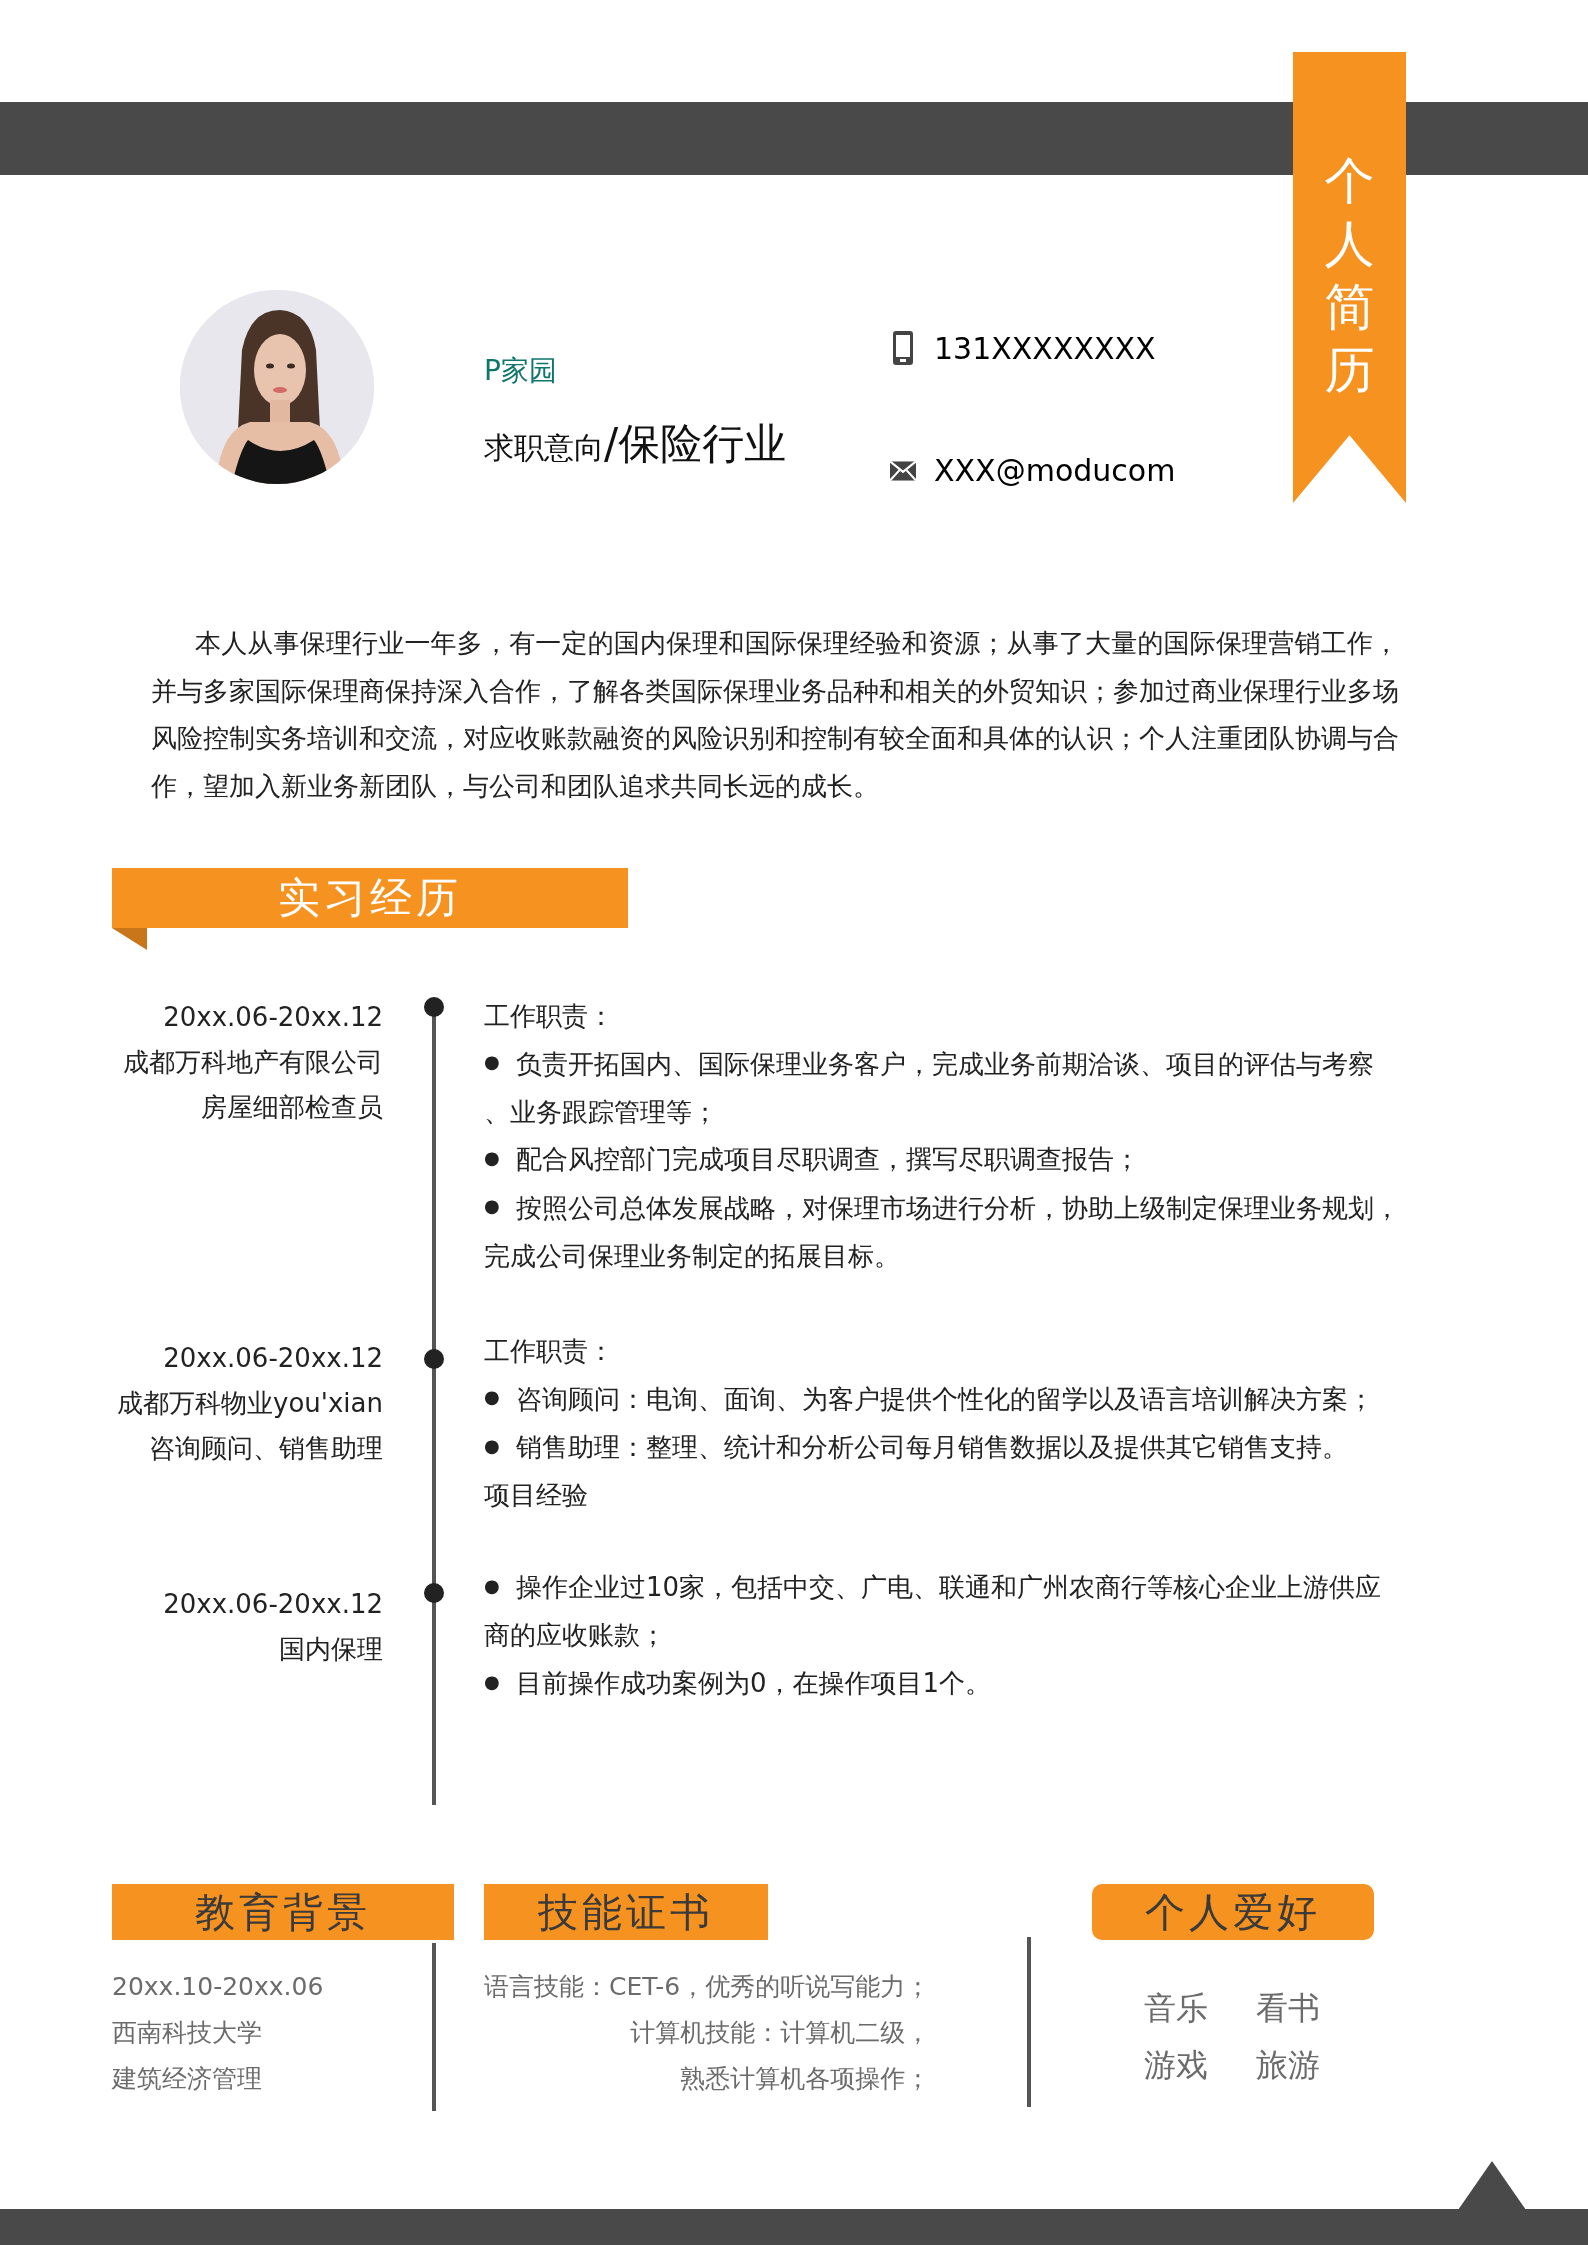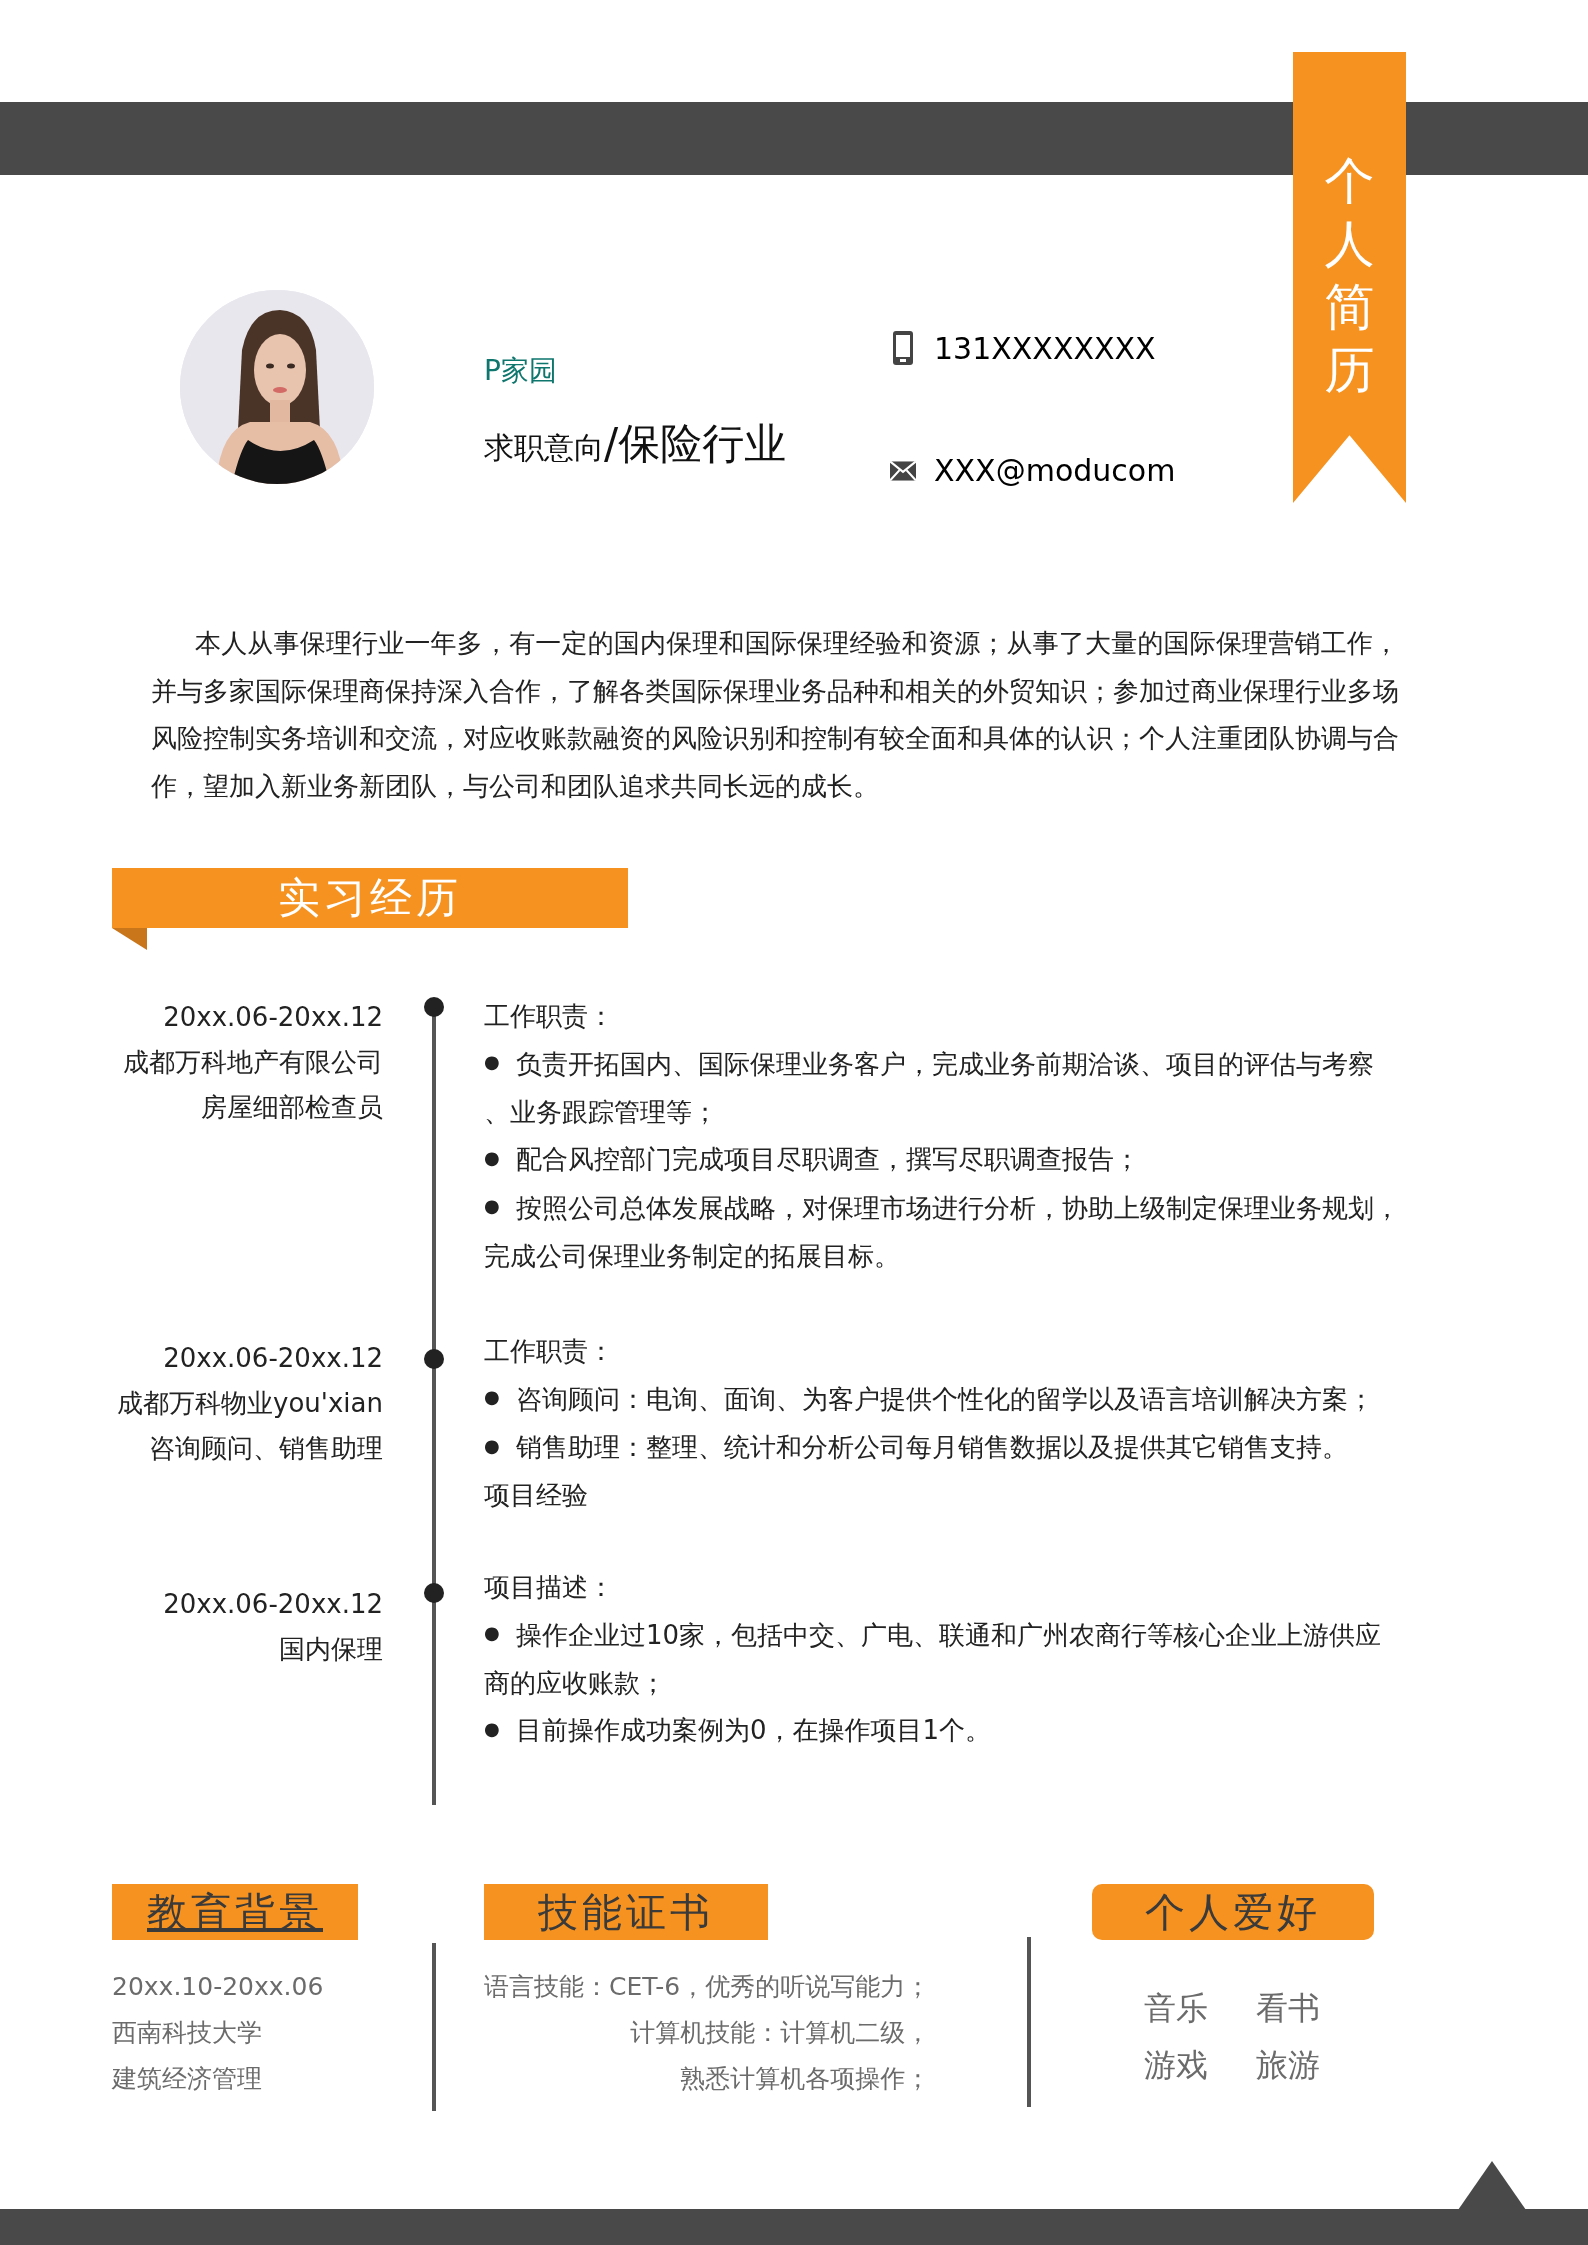--- a/index.html
+++ b/index.html
@@ -128,27 +128,26 @@
   <div class="bullet"><span>咨询顾问：电询、面询、为客户提供个性化的留学以及语言培训解决方案；</span></div>
   <div class="bullet"><span>销售助理：整理、统计和分析公司每月销售数据以及提供其它销售支持。</span></div>
   <div>项目经验</div>
 </div>
 
 <div class="abs entry-left" style="top:1582px;">
   <div>20xx.06-20xx.12</div>
   <div>国内保理</div>
 </div>
 <div class="abs entry-right" style="top:1564px;">
-  <div>项目描述：</div>
   <div class="bullet"><span>操作企业过10家，包括中交、广电、联通和广州农商行等核心企业上游供应</span></div>
   <div>商的应收账款；</div>
   <div class="bullet"><span>目前操作成功案例为0，在操作项目1个。</span></div>
 </div>
 
-<div class="abs sec-banner sub-banner" style="left:112px; top:1884px; width:246px;text-decoration:underline;">
+<div class="abs sec-banner sub-banner" style="left:112px; top:1884px; width:342px;">
   <span>教育背景</span>
 </div>
 <div class="abs sec-banner sub-banner" style="left:484px; top:1884px; width:284px;">
   <span>技能证书</span>
 </div>
 <div class="abs sec-banner sub-banner" style="left:1092px; top:1884px; width:282px;border-radius:10px;">
   <span>个人爱好</span>
 </div>
 
 <div class="abs sub-list" style="left:112px; top:1964px;">

